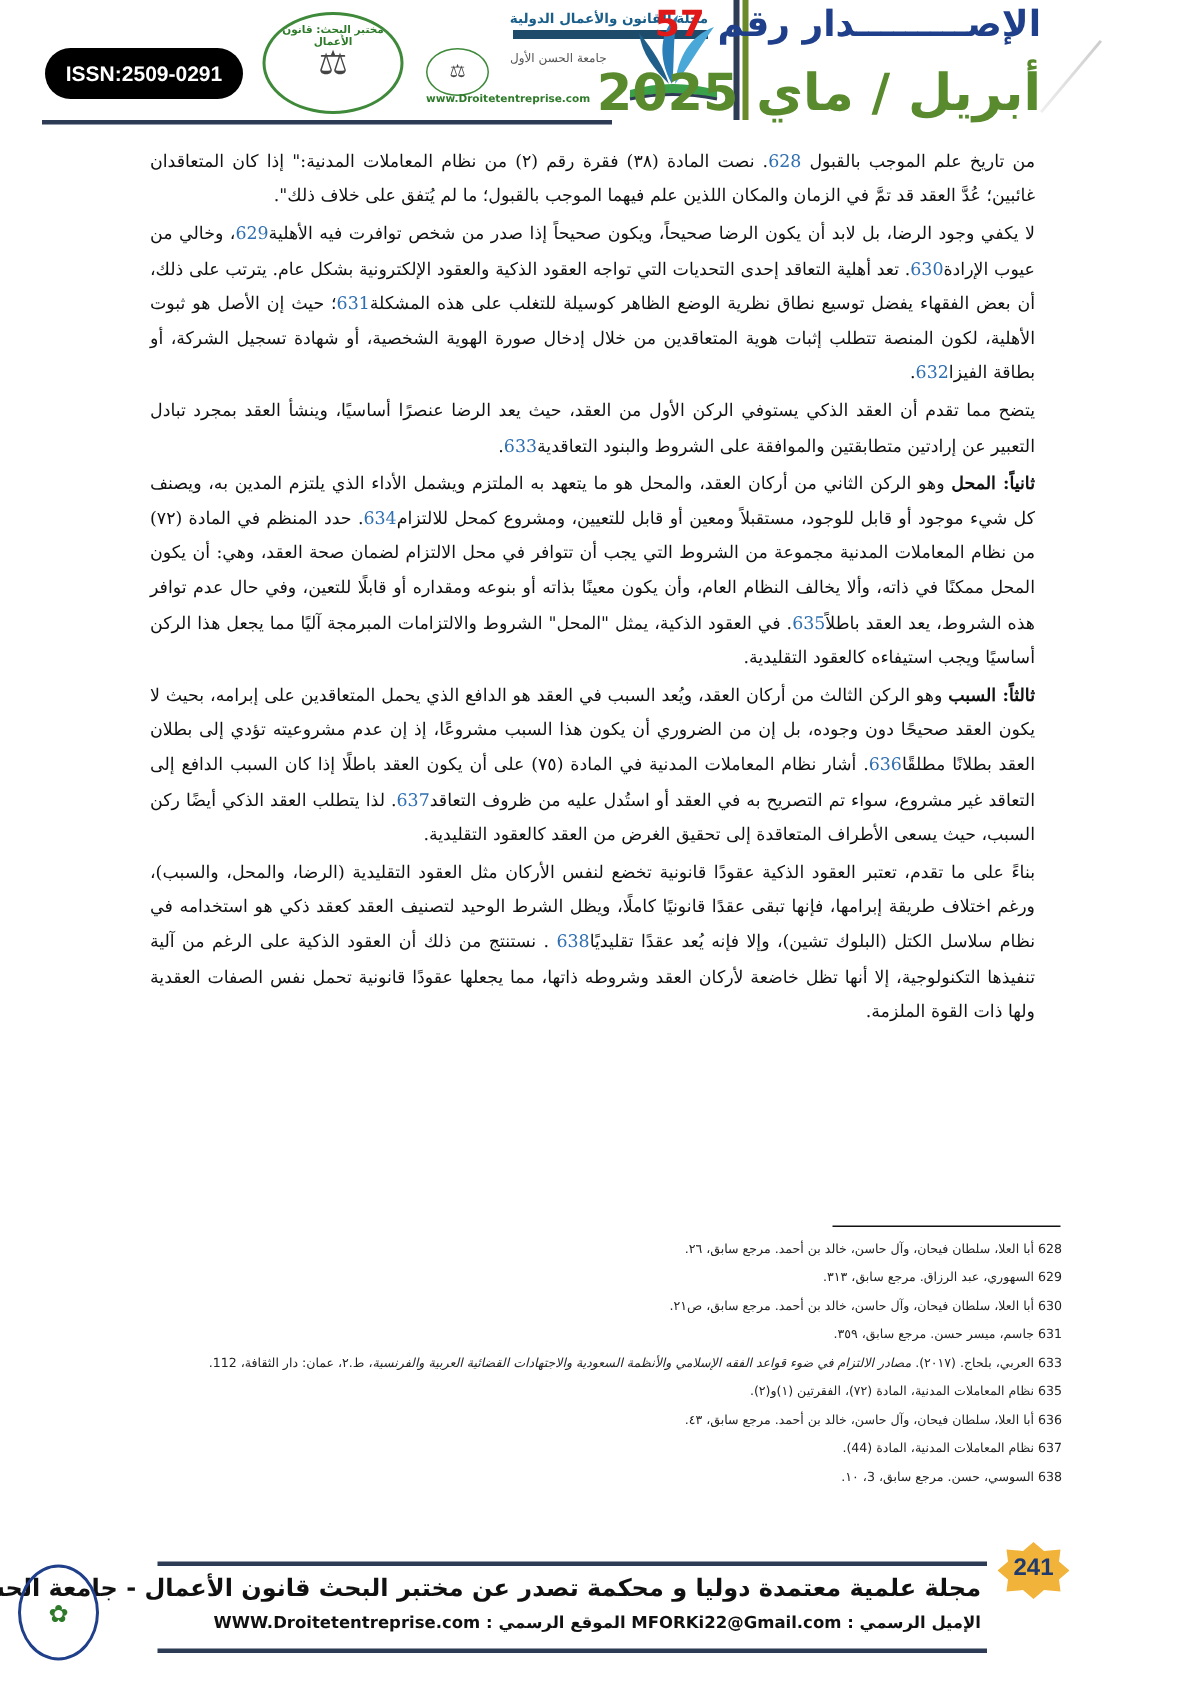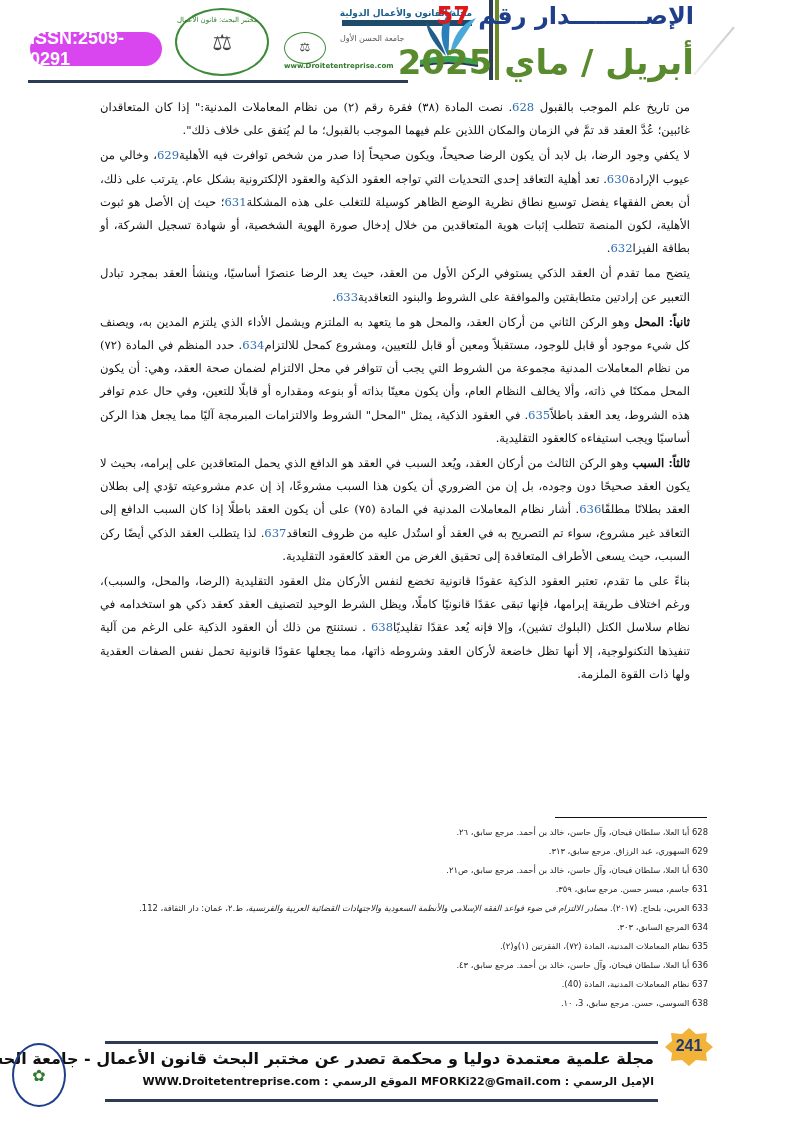--- a/index.html
+++ b/index.html
@@ -1,20 +1,20 @@
 <!DOCTYPE html>
 <html><head>
 <meta charset="utf-8">
 <style>
   html, body { margin:0; padding:0; background:#fff; }
   body { width:794px; height:1123px; position:relative; overflow:hidden; font-family:"DejaVu Sans", sans-serif; color:#111; }
   .header { position:absolute; left:0; top:0; width:794px; height:86px; }
-  .issn { position:absolute; left:30px; top:32px; width:132px; height:34px; background:#d946ef; border-radius:17px; color:#fff; font-family:"Liberation Sans", sans-serif; font-size:18px; font-weight:bold; display:flex; align-items:center; justify-content:center; }
+  .issn { position:absolute; left:30px; top:32px; width:132px; height:34px; background:#000000; border-radius:17px; color:#fff; font-family:"Liberation Sans", sans-serif; font-size:14px; font-weight:bold; display:flex; align-items:center; justify-content:center; }
   .lab-logo { position:absolute; left:175px; top:8px; width:90px; height:64px; border:2px solid #3f8a3a; border-radius:50%; display:flex; align-items:center; justify-content:center; }
-  .lab-logo .ring { font-size:7px; color:#2e7a2a; position:absolute; top:6px; width:100%; font-weight:normal; }
+  .lab-logo .ring { font-size:7px; color:#2e7a2a; position:absolute; top:6px; width:100%; text-align:center; font-weight:bold; }
   .lab-logo .scale { font-size:22px; color:#444; }
   .journal-logo { position:absolute; left:282px; top:8px; width:190px; height:62px; }
   .journal-logo .jt { font-size:9px; font-weight:bold; color:#1a5e8a; text-align:right; direction:rtl; }
   .journal-logo .jbar { height:6px; background:#1f4b6b; margin:2px 0 2px 60px; }
   .journal-logo .small-logo { position:absolute; left:2px; top:24px; width:40px; height:30px; border:1.5px solid #3f8a3a; border-radius:50%; font-size:12px; text-align:center; line-height:28px; color:#444; }
   .journal-logo .univ { position:absolute; left:58px; top:26px; font-size:8px; color:#555; direction:rtl; }
   .journal-logo .web { position:absolute; left:2px; top:54px; font-size:7px; color:#2e7a2a; font-weight:bold; }
   .book-icon { position:absolute; left:418px; top:8px; width:62px; height:64px; }
   .vbar1 { position:absolute; left:489px; top:0; width:4px; height:80px; background:#2d3b55; }
   .vbar2 { position:absolute; left:495px; top:0; width:4px; height:80px; background:#6b8a2a; }
@@ -91,24 +91,23 @@
     <p><span>بناءً على ما تقدم، تعتبر العقود الذكية عقودًا قانونية تخضع لنفس الأركان مثل العقود التقليدية (الرضا، والمحل، والسبب)، ورغم اختلاف طريقة إبرامها، فإنها تبقى عقدًا قانونيًا كاملًا، ويظل الشرط الوحيد لتصنيف العقد كعقد ذكي هو استخدامه في نظام سلاسل الكتل (البلوك تشين)، وإلا فإنه يُعد عقدًا تقليديًا</span><span class="fn-ref">638</span><span> . نستنتج من ذلك أن العقود الذكية على الرغم من آلية تنفيذها التكنولوجية، إلا أنها تظل خاضعة لأركان العقد وشروطه ذاتها، مما يجعلها عقودًا قانونية تحمل نفس الصفات العقدية ولها ذات القوة الملزمة.</span></p>
   </div>
 
 <div class="fn-sep"></div>
 <div class="footnotes" id="footnotes">
     <div><span>628 </span><span>أبا العلا، سلطان فيحان، وآل حاسن، خالد بن أحمد. مرجع سابق، ٢٦.</span></div>
     <div><span>629 </span><span>السهوري، عبد الرزاق. مرجع سابق، ٣١٣.</span></div>
     <div><span>630 </span><span>أبا العلا، سلطان فيحان، وآل حاسن، خالد بن أحمد. مرجع سابق، ص٢١.</span></div>
     <div><span>631 </span><span>جاسم، ميسر حسن. مرجع سابق، ٣٥٩.</span></div>
     <div><span>633 </span><span>العربي، بلحاج. (٢٠١٧). </span><span class="it">مصادر الالتزام في ضوء قواعد الفقه الإسلامي والأنظمة السعودية والاجتهادات القضائية العربية والفرنسية</span><span>، ط.٢، عمان: دار الثقافة، 112.</span></div>
-    <div><span>634 </span><span>المرجع السابق، ٣٠٣.</span></div>
     <div><span>635 </span><span>نظام المعاملات المدنية، المادة (٧٢)، الفقرتين (١)و(٢).</span></div>
     <div><span>636 </span><span>أبا العلا، سلطان فيحان، وآل حاسن، خالد بن أحمد. مرجع سابق، ٤٣.</span></div>
-    <div><span>637 </span><span>نظام المعاملات المدنية، المادة (40).</span></div>
+    <div><span>637 </span><span>نظام المعاملات المدنية، المادة (44).</span></div>
     <div><span>638 </span><span>السوسي، حسن. مرجع سابق، 3، ١٠.</span></div>
   </div>
 
 <div class="page-badge">
   <svg width="48" height="38" viewBox="0 0 48 38">
     <polygon points="24,0 31,6 42,5 41,13 48,19 41,25 42,33 31,32 24,38 17,32 6,33 7,25 0,19 7,13 6,5 17,6" fill="#f2b33a"></polygon>
   </svg>
   <span>241</span>
 </div>
 <div class="frule-top"></div>

